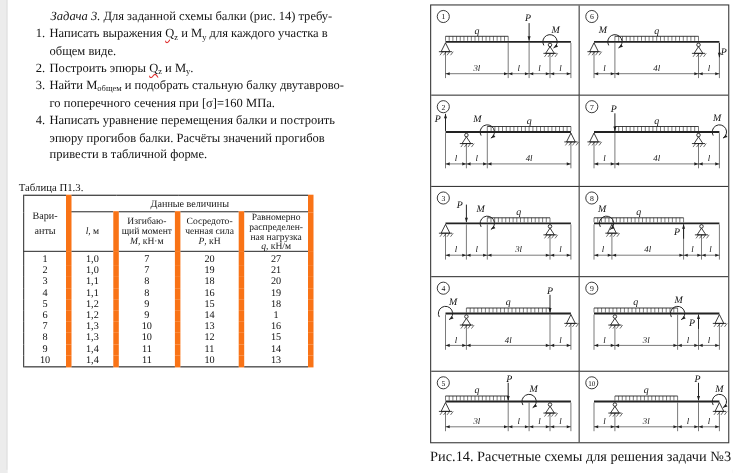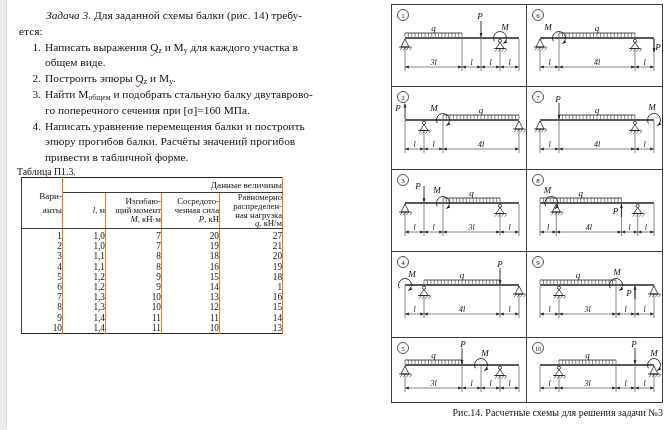--- a/index.html
+++ b/index.html
@@ -24,54 +24,53 @@
   .misspell{text-decoration:underline;text-decoration-style:wavy;text-decoration-thickness:1px;text-underline-offset:1px;}
 
   
   .tbl-caption{position:absolute;left:10px;top:166px;font-size:9.8px;text-align:center;}
   table.data{
     position:absolute;left:14px;top:177px;width:261px;
     border-collapse:collapse;table-layout:fixed;
     border-top:1.5px solid #222;border-bottom:1.5px solid #222;
   }
   table.data th, table.data td{
-    border-left:1px solid #3a3a3a;border-right:1px solid #f97316;
-    font-weight:normal;text-align:right;padding:0;
+    border-left:1px solid #3a3a3a;border-right:5px solid #f97316;
+    font-weight:normal;text-align:center;padding:0;
   }
   tr.gh th{height:14px;font-size:9.2px;line-height:14px;}
   th.cvar{font-size:9.2px;line-height:10.5px;vertical-align:middle;border-bottom:1px solid #3a3a3a;}
   tr.gh th.cgroup{border-bottom:1px solid #3a3a3a;}
   tr.ch th{height:35px;font-size:8.7px;line-height:8.8px;vertical-align:middle;border-bottom:1px solid #3a3a3a;}
   table.data td{height:10px;line-height:10.2px;font-size:9.3px;}
   table.data tbody tr:first-child td{height:12px;vertical-align:bottom;}
 
   
   .scheme-grid{
     position:absolute;left:46px;top:4px;
     display:grid;grid-template-columns:135px 135px;grid-template-rows:82px 83px 82px 86px 64px;
     border:1px solid #3a3a3a;
   }
   .cell{position:relative;}
   .cell.cl{border-right:1px solid #3a3a3a;}
   .cell.rb{border-bottom:1px solid #3a3a3a;}
   .cell svg{display:block;overflow:visible;}
-  .fig-caption{position:absolute;left:46px;top:407px;width:272px;text-align:right;font-size:10px;white-space:nowrap;}
+  .fig-caption{position:absolute;left:46px;top:407px;width:272px;text-align:center;font-size:13px;white-space:nowrap;}
 </style>
 </head>
 <body>
 
 <div class="edge-left"></div>
 <div class="page-gap"></div>
 <div class="edge-bottom"></div>
 
 <div class="left-page">
   <div class="textcol">
     <div id="intro">
         <div class="tl first"><i>Задача 3.</i> Для заданной схемы балки (рис. 14) требу-</div>
-        <div class="tl">ется:</div>
       </div>
     <div id="items">
         <div class="li">
           <span class="num">1.</span>
           <span class="lit">Написать выражения <span class="misspell" style="text-decoration-color: rgb(224, 49, 49);">Q<sub>z</sub></span> и M<sub>y</sub> для каждого участка в<br>общем виде.</span>
         </div>
         <div class="li">
           <span class="num">2.</span>
           <span class="lit">Построить эпюры <span class="misspell" style="text-decoration-color: rgb(224, 49, 49);">Q<sub>z</sub></span> и M<sub>y</sub>.</span>
         </div>

